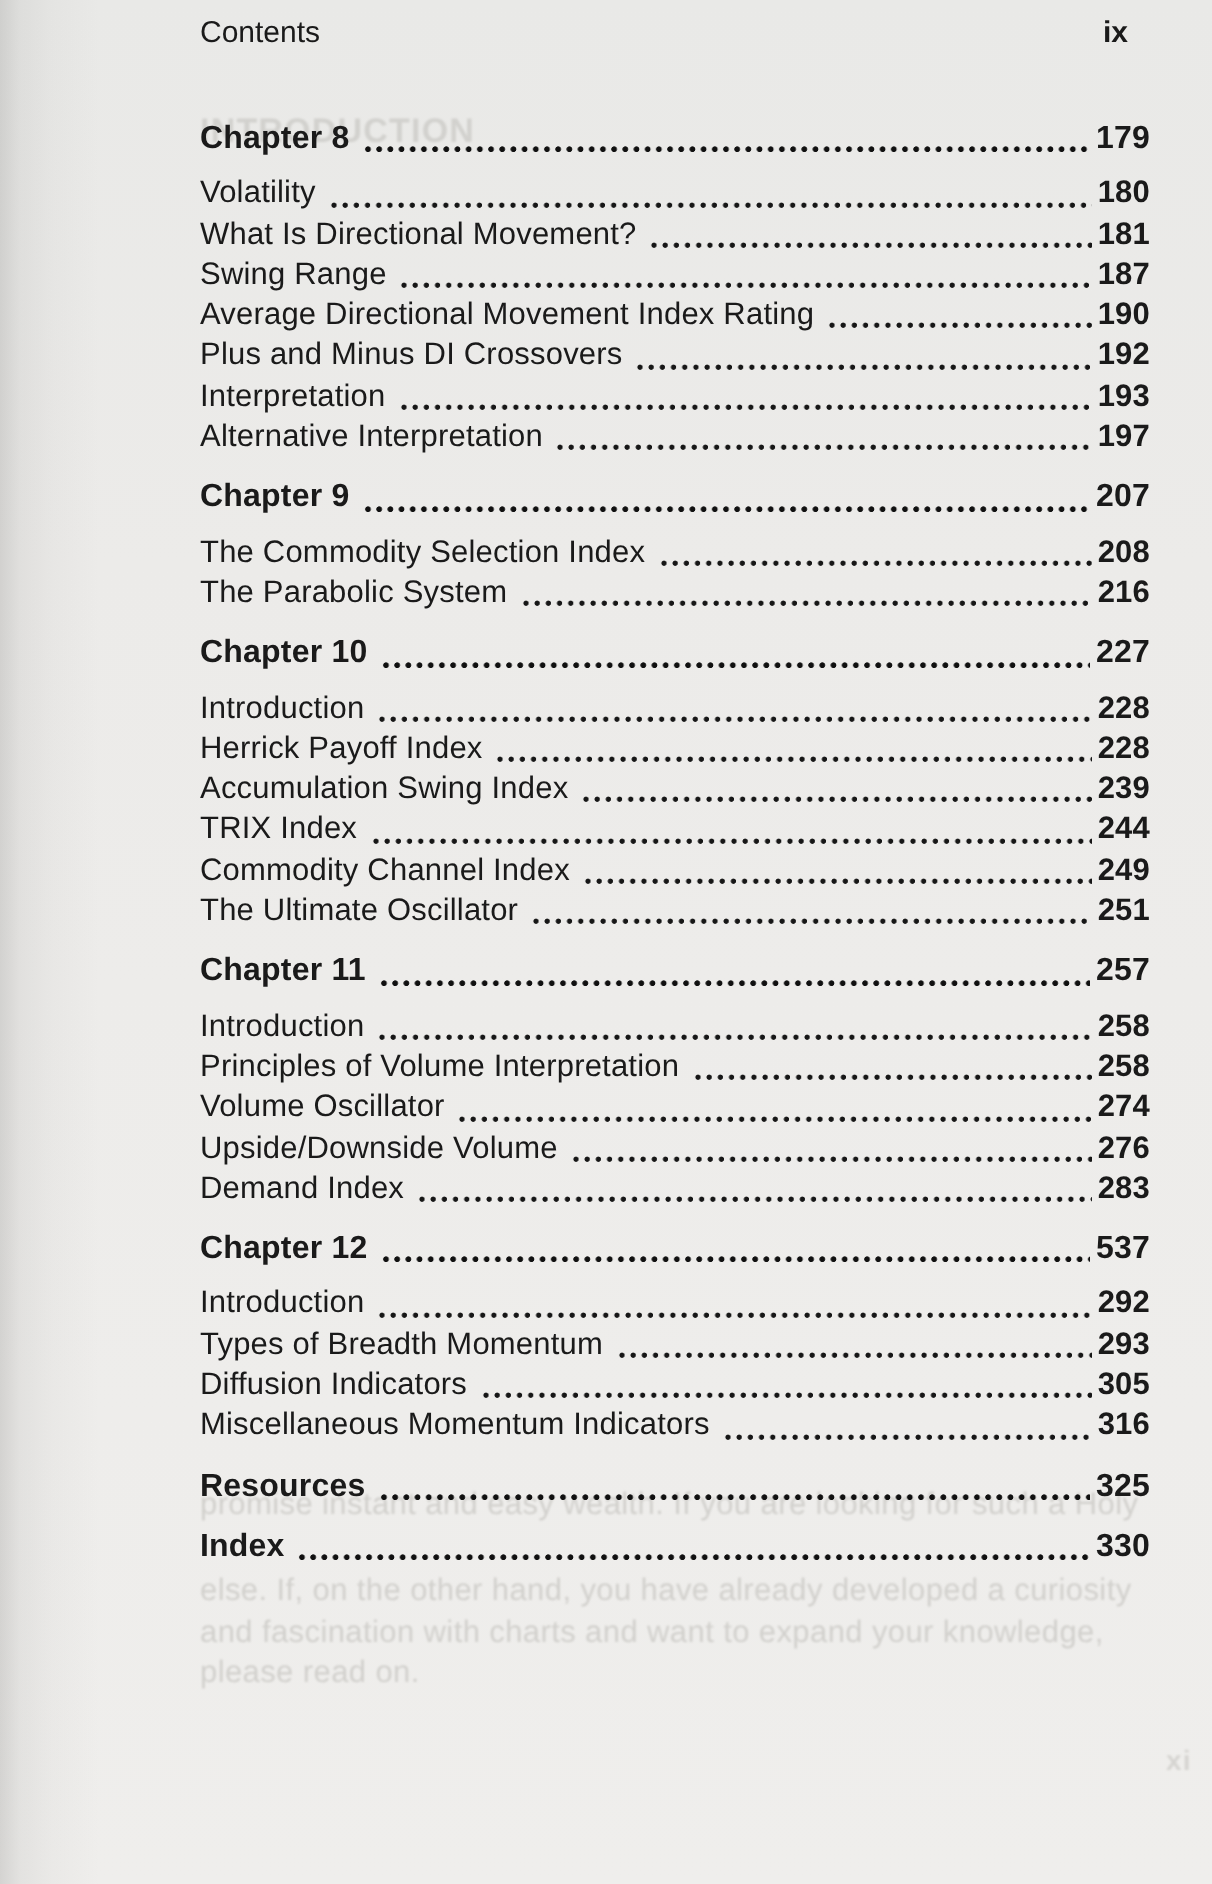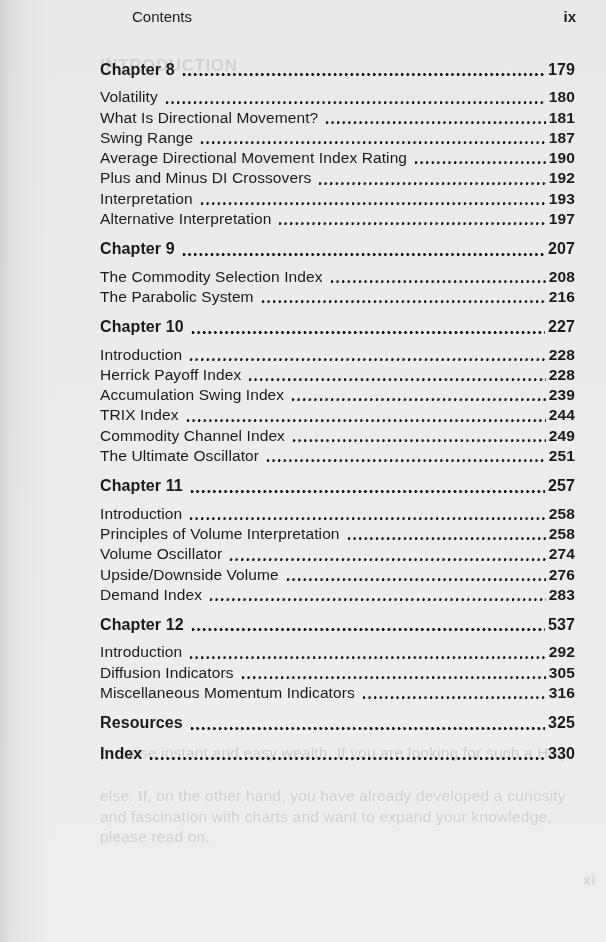--- a/index.html
+++ b/index.html
@@ -4,24 +4,23 @@
 <style>
   html,body{margin:0;padding:0;}
   body{
     width:606px;height:942px;position:relative;overflow:hidden;
     font-family:"Liberation Sans", sans-serif;color:#1a1a1a;
     background:
       linear-gradient(90deg, rgba(90,90,88,0.18) 0px, rgba(120,120,118,0.10) 10px, rgba(140,140,138,0.05) 26px, rgba(0,0,0,0) 50px),
       linear-gradient(180deg, #e9e9e7 0%, #ecebe9 30%, #eeedeb 75%, #efeeec 100%);
   }
   .header{
-    position:absolute;left:100px;right:30px;top:8px;z-index:2;
+    position:absolute;left:100px;right:42px;top:8px;z-index:2;
     display:flex;justify-content:space-between;align-items:baseline;
     font-size:15px;
-    margin-left:32px;
   }
   .header .folio{font-weight:700;padding-left:28px;}
   .toc{position:absolute;left:100px;right:31px;top:51px;z-index:2;}
   .row{display:flex;align-items:baseline;height:20.3px;font-size:15.5px;letter-spacing:0.1px;}
   .row.head{font-weight:700;font-size:16px;margin-top:10px;margin-bottom:7px;}
   .leader{
     flex:1;align-self:flex-end;height:6px;margin:0 3px 3px 7px;
     background-image:radial-gradient(circle at 2px 2.6px, #161616 1.12px, rgba(0,0,0,0) 1.5px);
     background-size:5.6px 6px;background-repeat:repeat-x;
   }
@@ -167,20 +166,25 @@
       <span>Chapter 12</span>
       <span class="leader"></span>
       <span class="pagenum">537</span>
     </div>
     <div class="row">
       <span>Introduction</span>
       <span class="leader"></span>
       <span class="pagenum">292</span>
     </div>
     <div class="row">
+      <span>Types of Breadth Momentum</span>
+      <span class="leader"></span>
+      <span class="pagenum">293</span>
+    </div>
+    <div class="row">
       <span>Diffusion Indicators</span>
       <span class="leader"></span>
       <span class="pagenum">305</span>
     </div>
     <div class="row">
       <span>Miscellaneous Momentum Indicators</span>
       <span class="leader"></span>
       <span class="pagenum">316</span>
     </div>
     <div class="row head">

